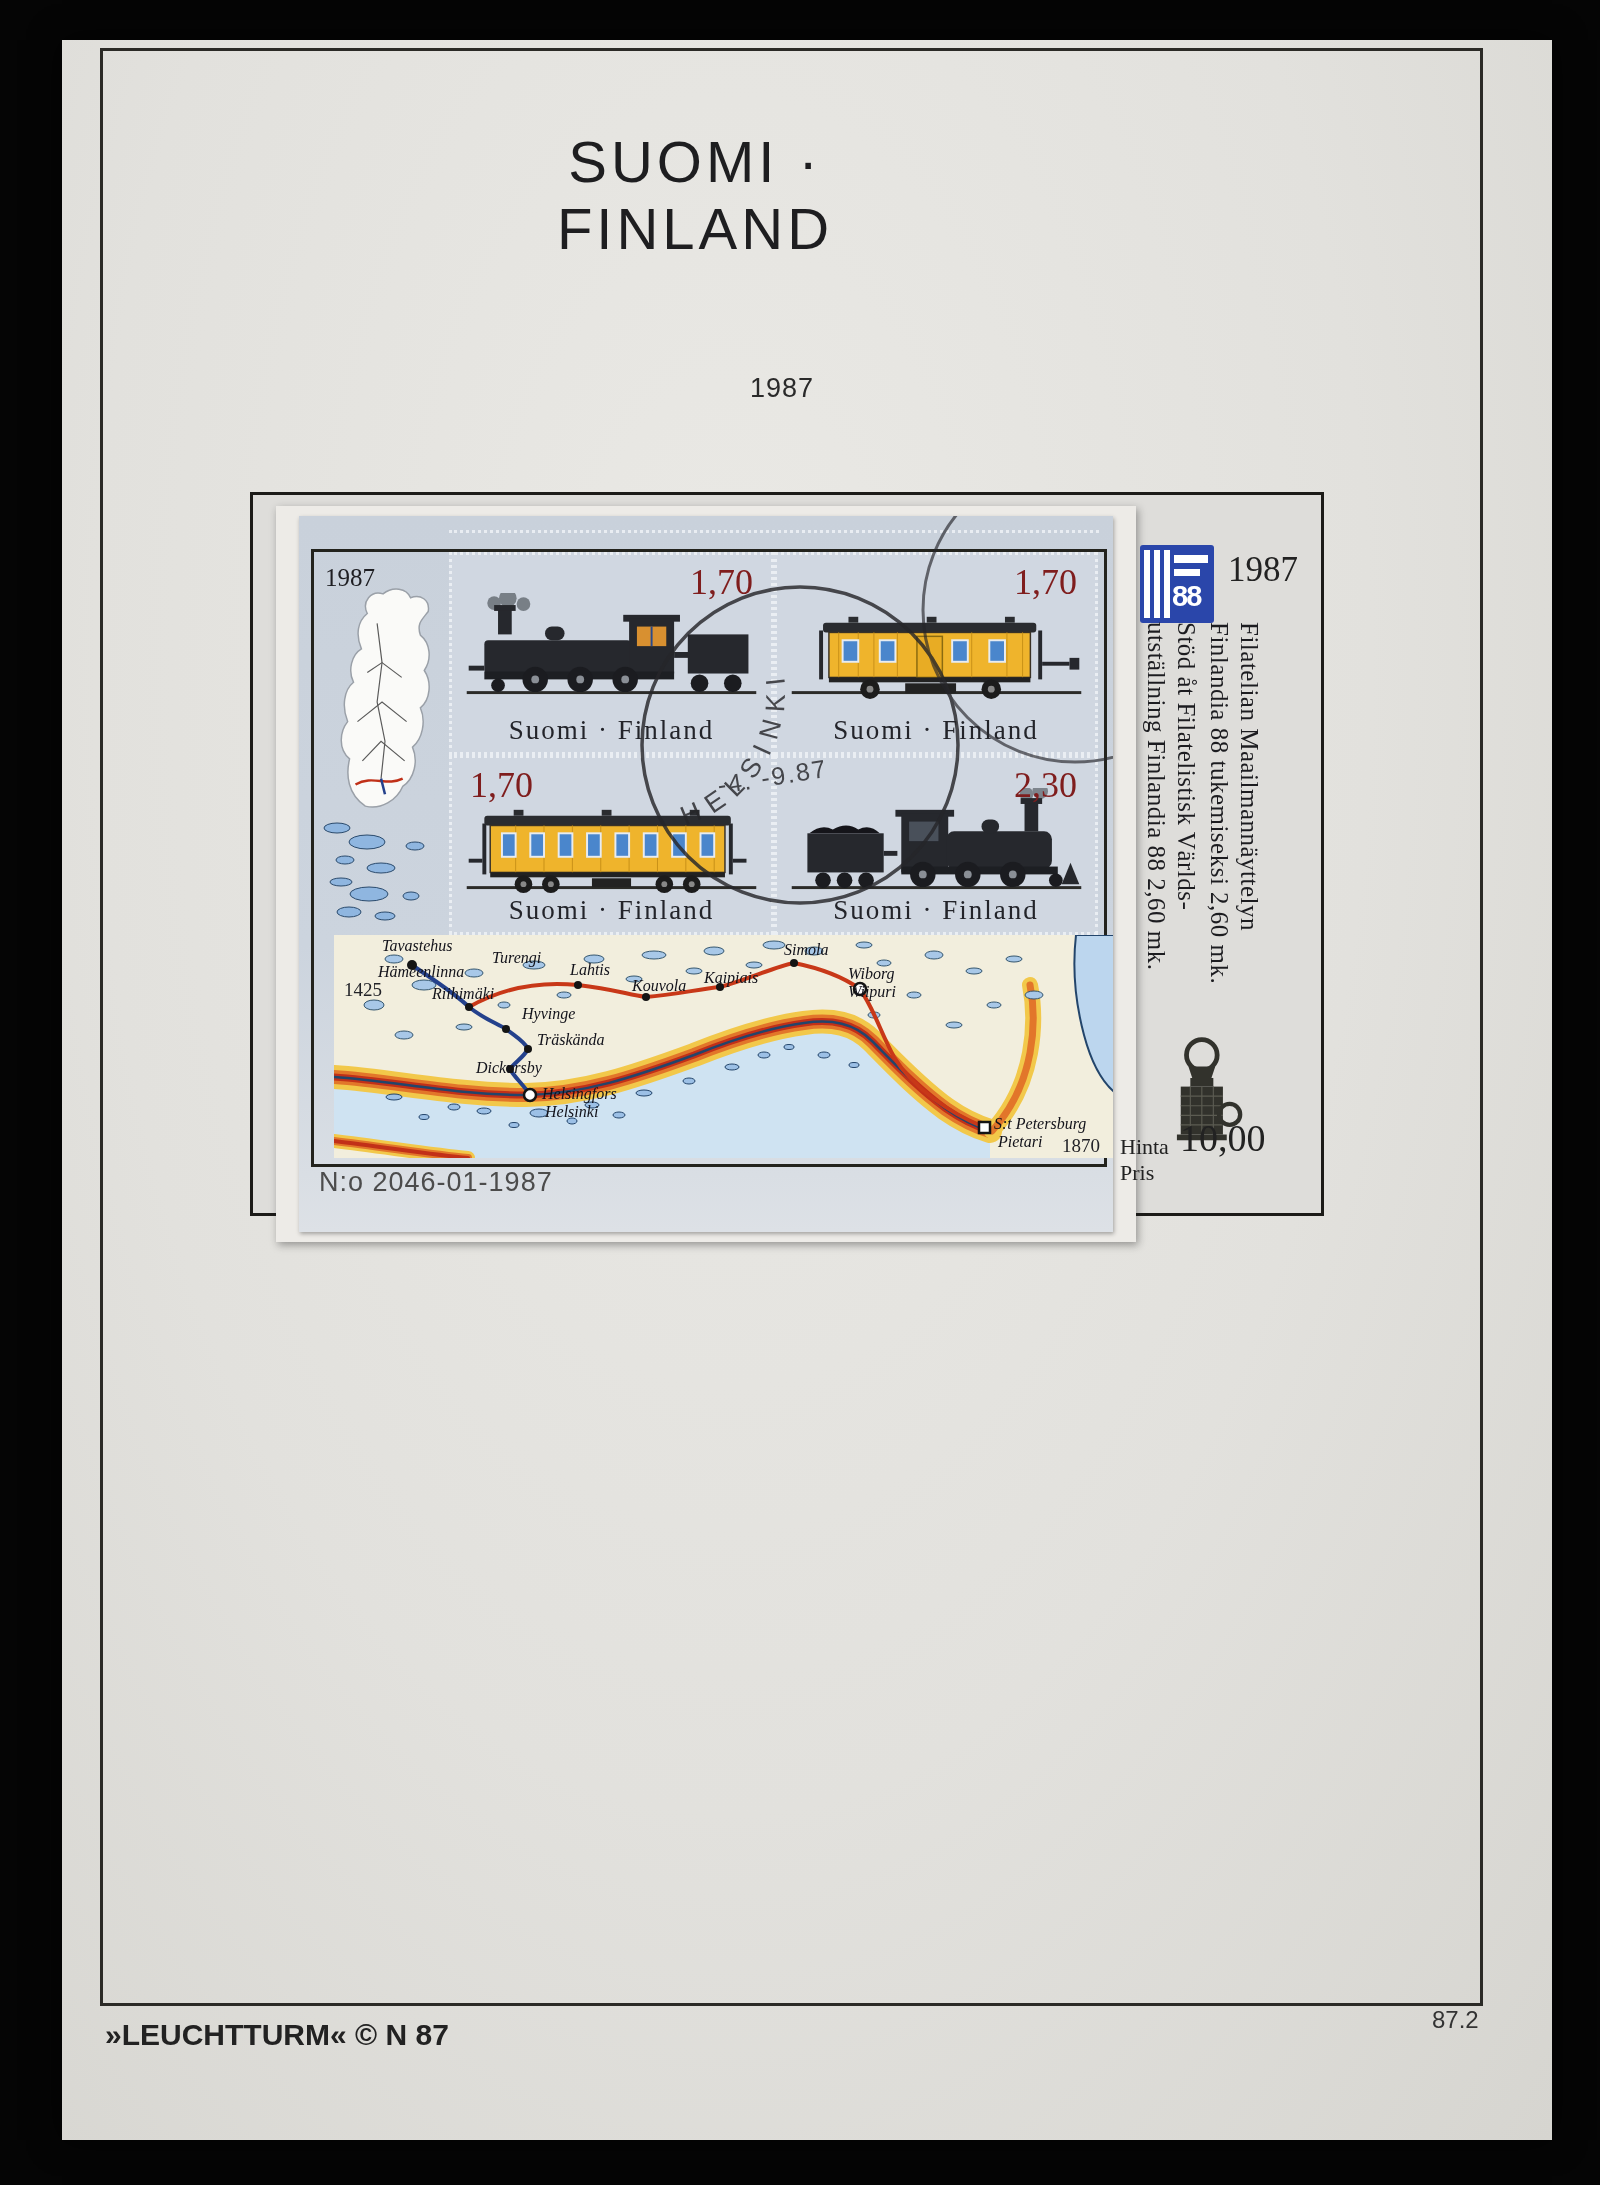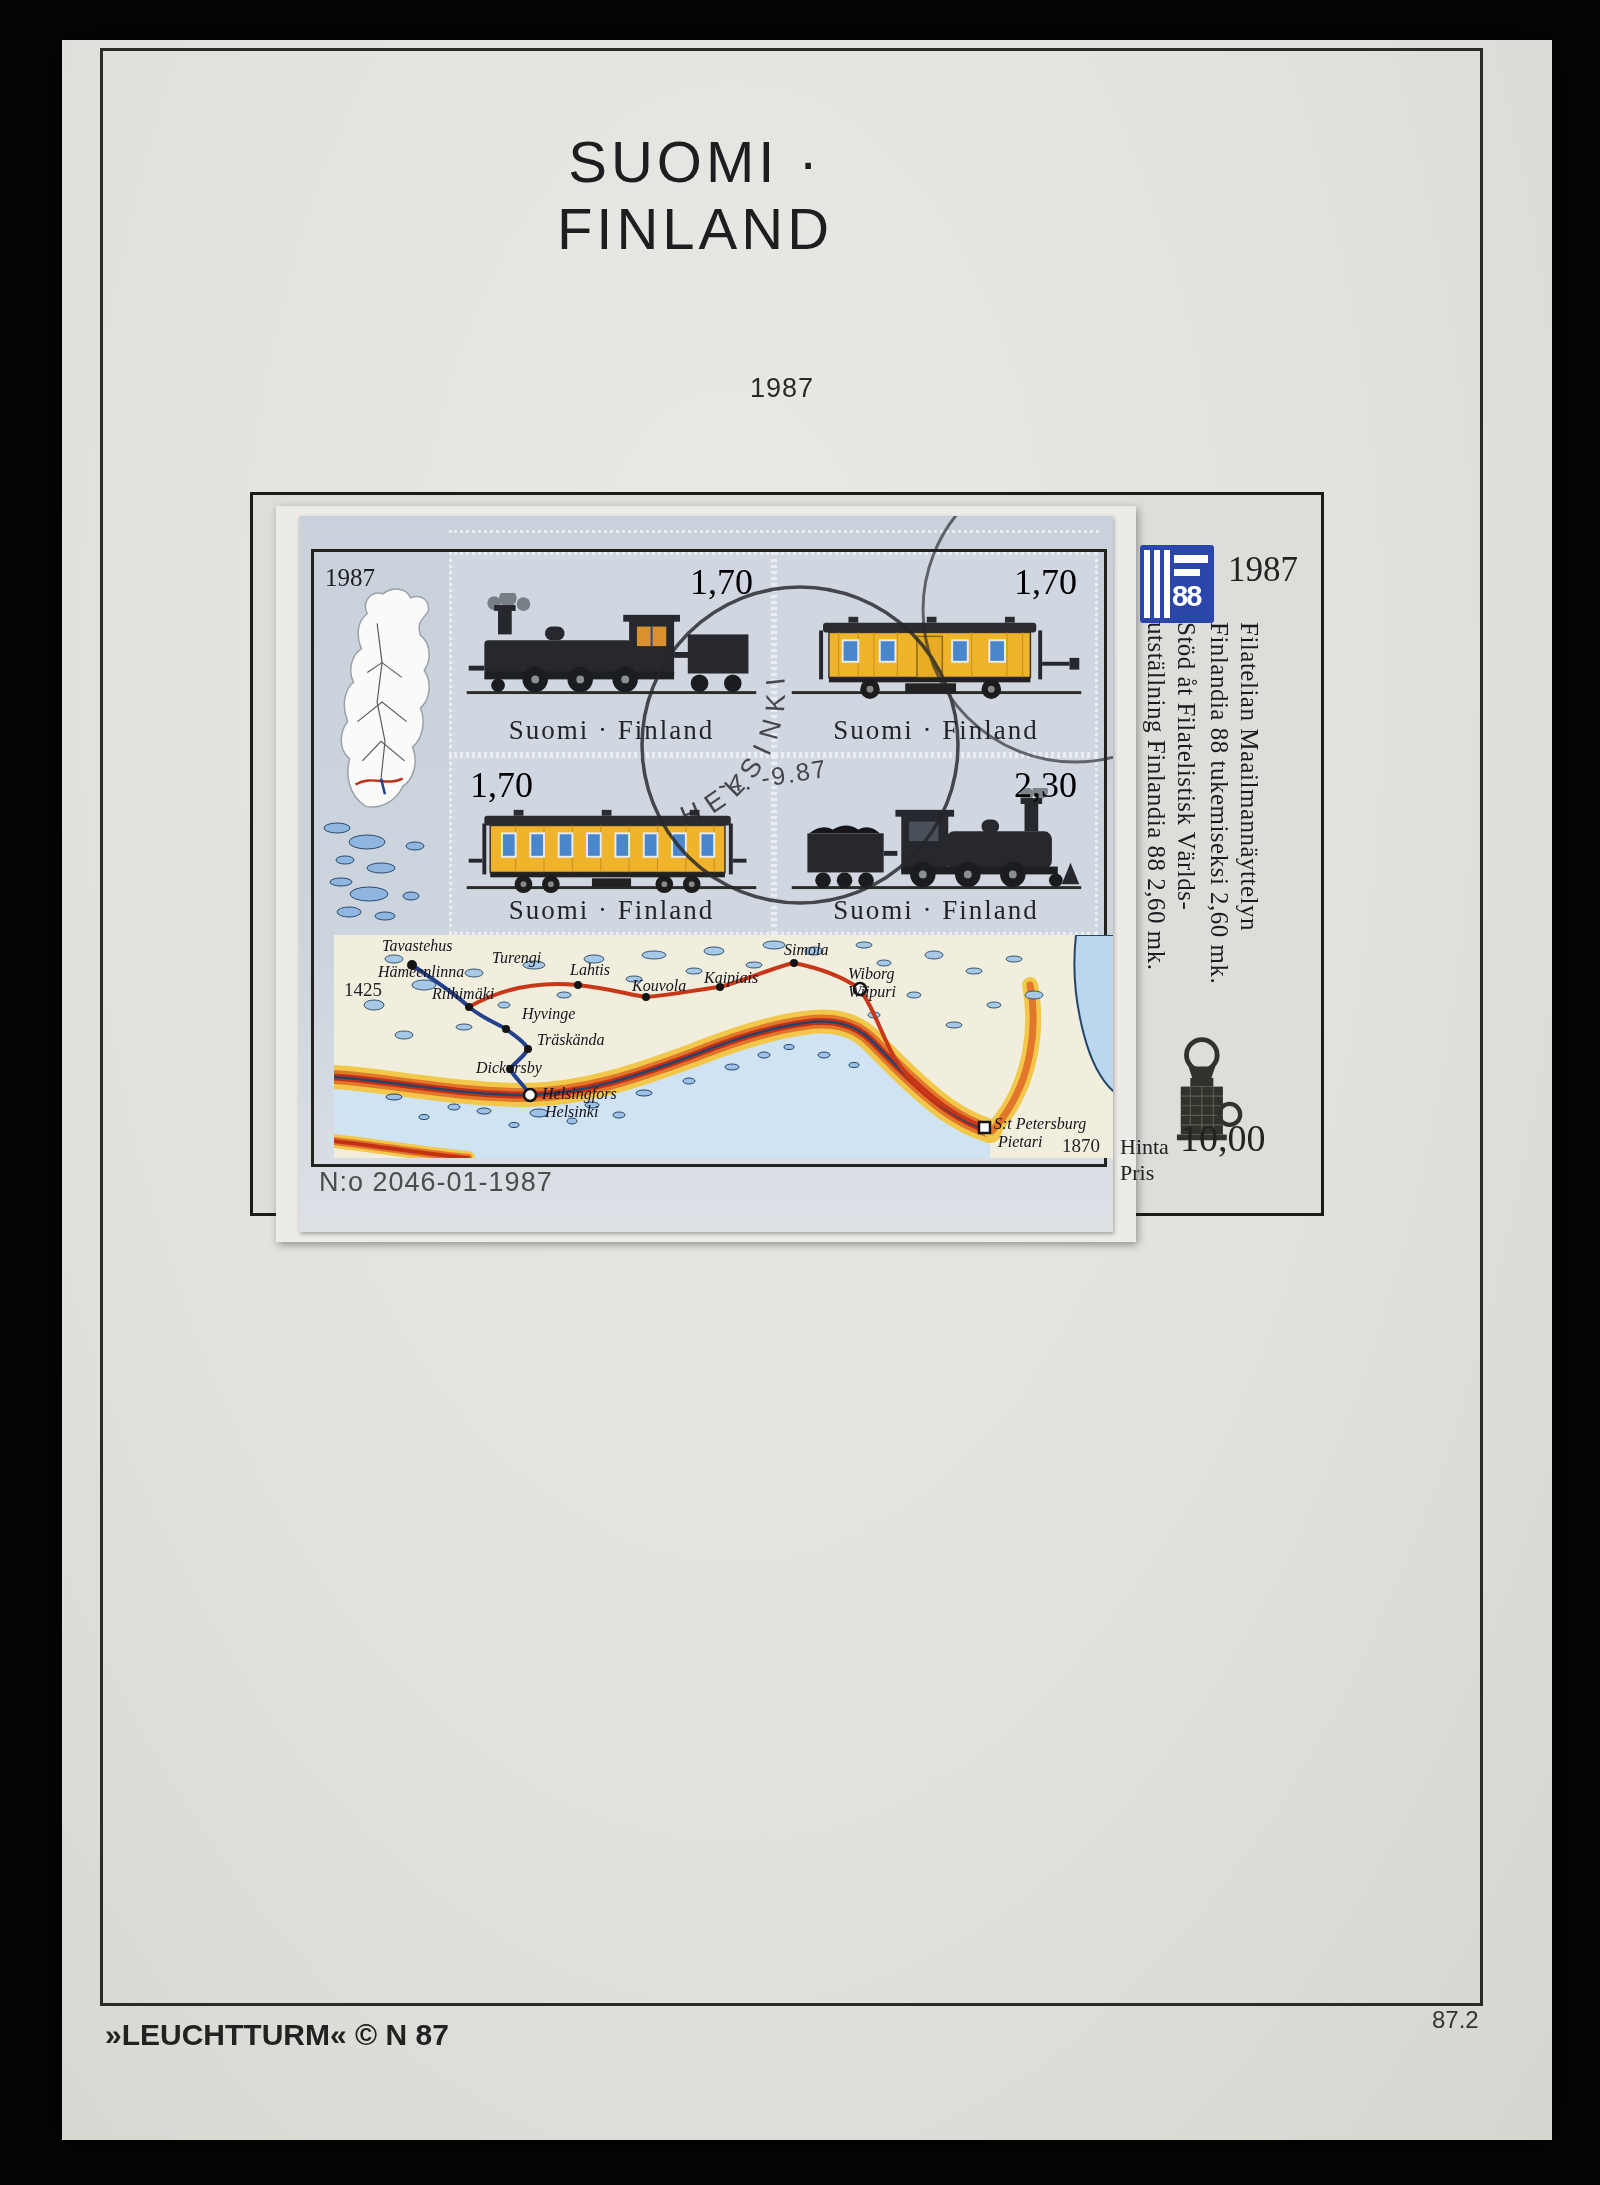--- a/index.html
+++ b/index.html
@@ -20,21 +20,21 @@
         box-shadow:2px 3px 8px rgba(30,30,30,.4);}
   .sheet{position:absolute;left:237px;top:476px;width:814px;height:716px;overflow:hidden;
         background:linear-gradient(#c9d1db 0%, #ccd4de 60%, #d9dee4 92%, #dde1e6 100%);
         box-shadow:1px 2px 4px rgba(30,30,30,.35);}
   .sheet-frame{position:absolute;left:12px;top:33px;width:790px;height:612px;
         border:3px solid #23231d;}
   .sheet-year{position:absolute;left:26px;top:48px;font-family:"Liberation Serif",serif;
         font-size:25px;color:#1e1e22;}
   .perf-top{position:absolute;left:150px;top:14px;width:650px;border-top:3px dotted #e9edf2;}
   .cell{position:absolute;background:#d0d7e1;border:3px dotted #eaeef3;box-sizing:border-box;}
-  .val{position:absolute;top:6px;font-family:"Liberation Serif",serif;font-size:36px;color:#000000;}
+  .val{position:absolute;top:6px;font-family:"Liberation Serif",serif;font-size:36px;color:#7f1d1d;}
   .cap{position:absolute;left:0;width:100%;bottom:6px;text-align:center;
         font-family:"Liberation Serif",serif;font-size:27px;letter-spacing:2px;color:#23242a;}
   .map-panel{position:absolute;left:15px;top:419px;width:784px;height:223px;overflow:hidden;margin-left:20px;}
   .lbl{position:absolute;font:italic 16px "Liberation Serif",serif;color:#12121a;white-space:nowrap;}
   .myear{position:absolute;font:19px "Liberation Serif",serif;color:#232328;}
   .sheet-number{position:absolute;left:20px;top:651px;font-size:27px;color:#4c4c4c;
         letter-spacing:1px;}
   .vline{position:absolute;white-space:nowrap;transform:rotate(90deg);transform-origin:0 0;
         font-family:"Liberation Serif",serif;font-size:25px;letter-spacing:.5px;color:#1c1c20;
         line-height:28px;}

